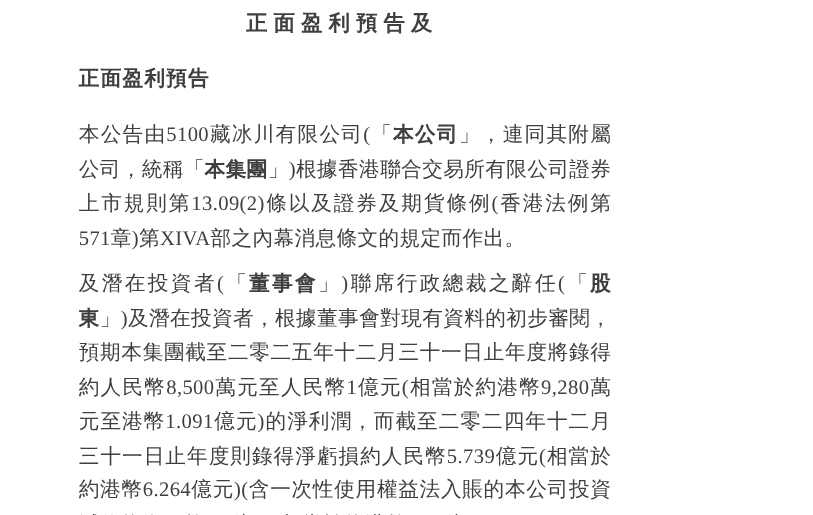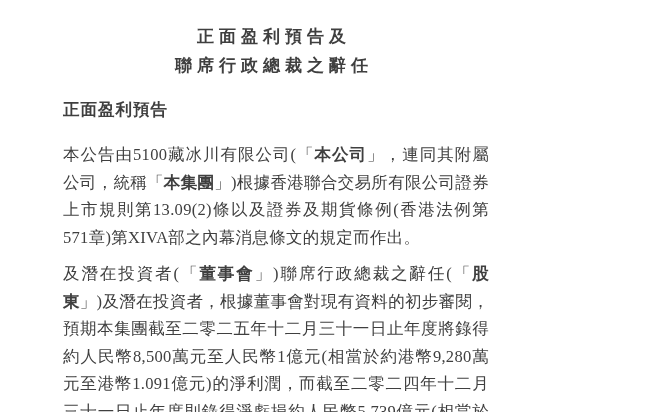--- a/index.html
+++ b/index.html
@@ -10,21 +10,21 @@
     overflow: hidden;
     background: #ffffff;
   }
   .page {
     width: 548px;
     height: 412px;
     box-sizing: border-box;
     background: var(--bg, #ffffff);
     color: var(--ink, #3f3f3f);
     font-family: "Liberation Serif", "DejaVu Serif", serif;
-    padding-top: 22px;
+    padding-top: 4px;
   }
   .doc-title {
     text-align: center;
     font-weight: 700;
     font-size: 17px;
     line-height: 29px;
     letter-spacing: 5px;
   }
   .section-heading {
     margin: 16px 59px 0 63px;
@@ -43,21 +43,20 @@
   .para-1 { margin-top: 18px; }
   .para-2 { margin-top: 9px; }
   .body-para .bold { font-weight: 700; }
 </style>
 </head>
 <body>
 
 <div class="page" style="--ink: #3f3f3f; --bg: #ffffff;">
   <div class="doc-title">
     <div class="title-line">正面盈利預告及</div>
-    <div class="title-line">聯席行政總裁之辭任</div>
   </div>
 
   <div class="section-heading">正面盈利預告</div>
 
   <p class="body-para para-1"><span>本公告由5100藏冰川有限公司(「</span><span class="bold">本公司</span><span>」，連同其附屬公司，統稱「</span><span class="bold">本集團</span><span>」)根據香港聯合交易所有限公司證券上市規則第13.09(2)條以及證券及期貨條例(香港法例第571章)第XIVA部之內幕消息條文的規定而作出。</span></p>
 
   <p class="body-para para-2"><span>及潛在投資者(「</span><span class="bold">董事會</span><span>」)聯席行政總裁之辭任(「</span><span class="bold">股東</span><span>」)及潛在投資者，根據董事會對現有資料的初步審閱，預期本集團截至二零二五年十二月三十一日止年度將錄得約人民幣8,500萬元至人民幣1億元(相當於約港幣9,280萬元至港幣1.091億元)的淨利潤，而截至二零二四年十二月三十一日止年度則錄得淨虧損約人民幣5.739億元(相當於約港幣6.264億元)(含一次性使用權益法入賬的本公司投資減值約人民幣4.6億元(相當於約港幣5.02億元))。</span></p>
 </div>
 
 </body></html>

